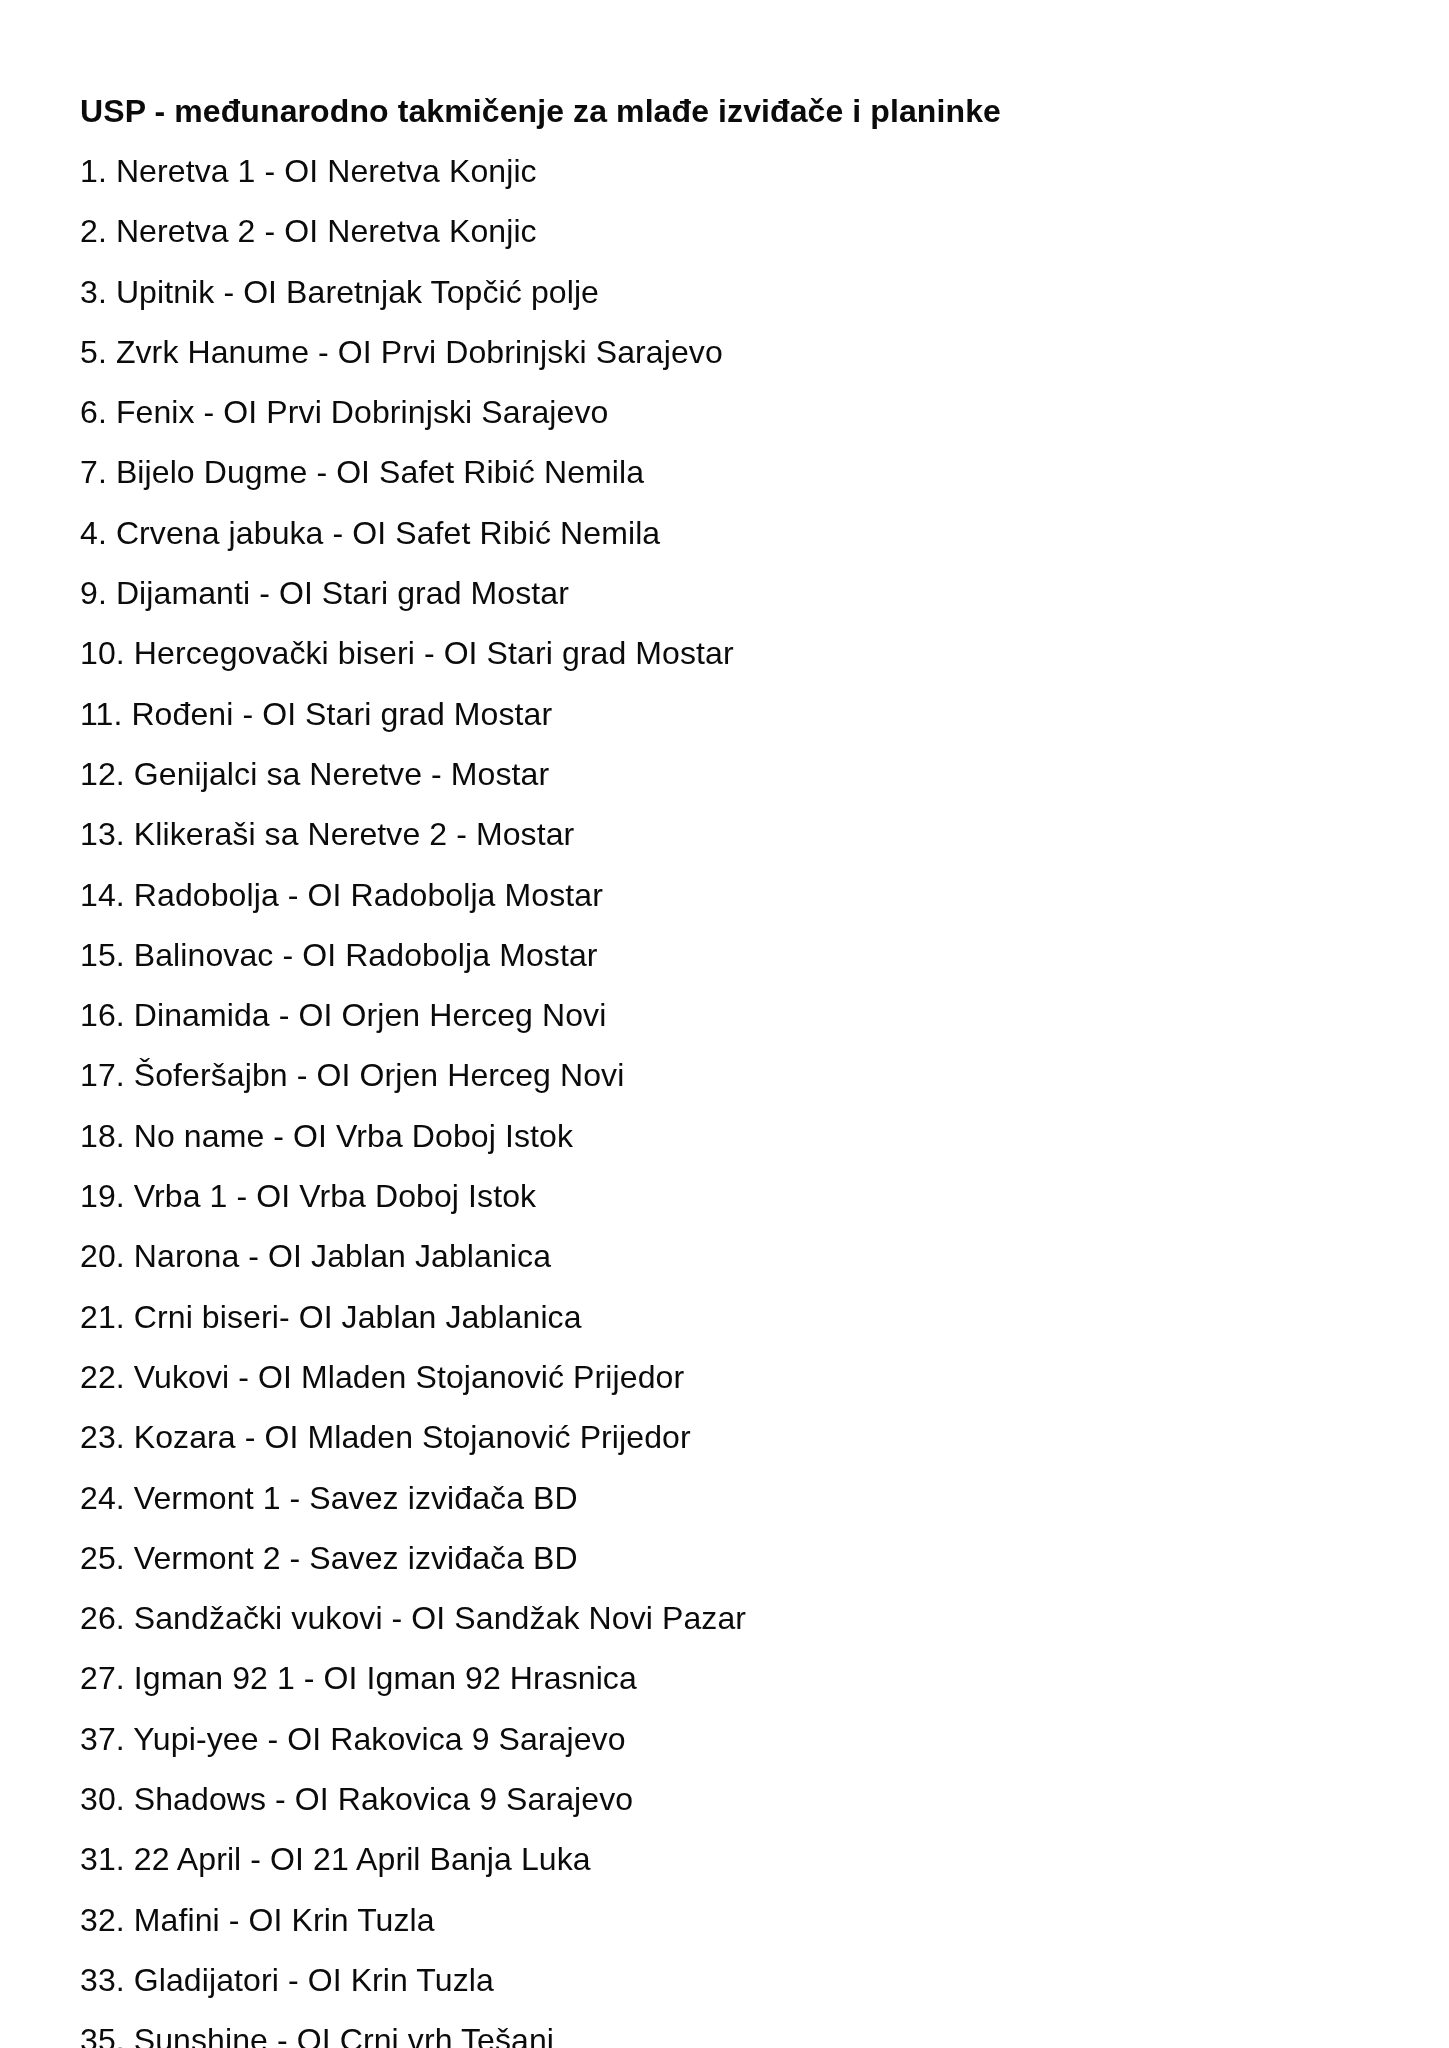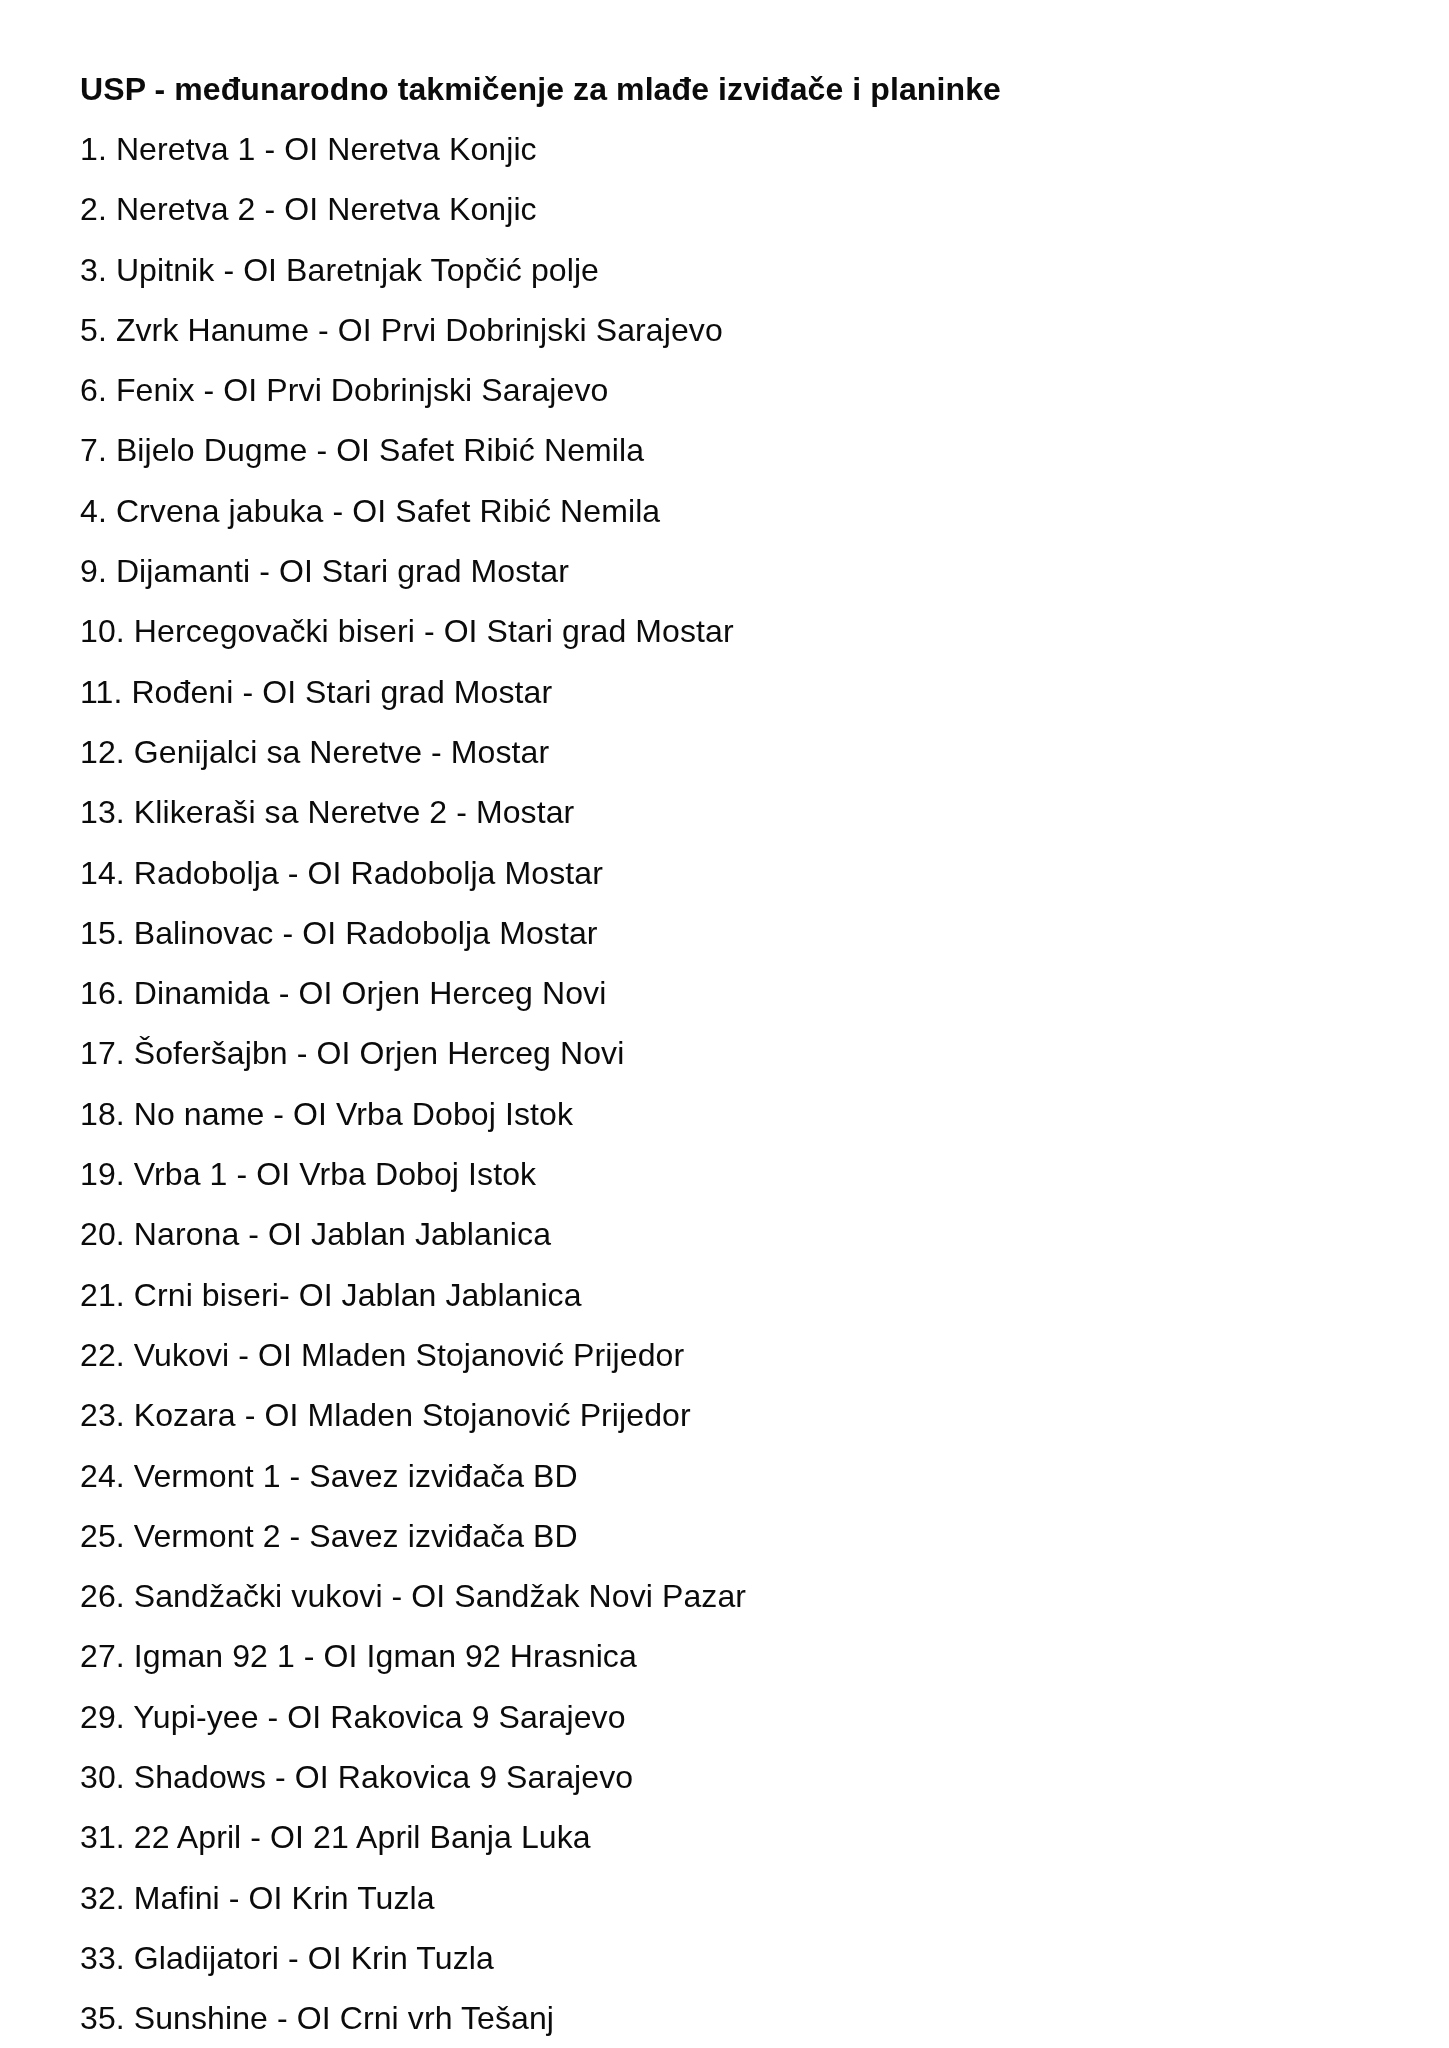--- a/index.html
+++ b/index.html
@@ -11,21 +11,21 @@
     width: 1449px;
     height: 2048px;
     font-family: "Liberation Sans", "DejaVu Sans", sans-serif;
     color: #0b0b0b;
     -webkit-font-smoothing: antialiased;
   }
   .page {
     box-sizing: border-box;
     width: 1449px;
     height: 2048px;
-    padding: 68px 80px 0 80px;
+    padding: 90px 80px 0 80px;
     background: #ffffff;
   }
   .title {
     font-size: 32px;
     font-weight: 700;
     line-height: 43px;
     letter-spacing: 0.1px;
     margin: 0;
   }
   .line {
@@ -62,21 +62,21 @@
       <div class="line">18. No name - OI Vrba Doboj Istok</div>
       <div class="line">19. Vrba 1 - OI Vrba Doboj Istok</div>
       <div class="line">20. Narona - OI Jablan Jablanica</div>
       <div class="line">21. Crni biseri- OI Jablan Jablanica</div>
       <div class="line">22. Vukovi - OI Mladen Stojanović Prijedor</div>
       <div class="line">23. Kozara - OI Mladen Stojanović Prijedor</div>
       <div class="line">24. Vermont 1 - Savez izviđača BD</div>
       <div class="line">25. Vermont 2 - Savez izviđača BD</div>
       <div class="line">26. Sandžački vukovi - OI Sandžak Novi Pazar</div>
       <div class="line">27. Igman 92 1 - OI Igman 92 Hrasnica</div>
-      <div class="line">29. Yupi-yee - OI Rakovica 9 Sarajevo</div>
+      <div class="line">37. Yupi-yee - OI Rakovica 9 Sarajevo</div>
       <div class="line">30. Shadows - OI Rakovica 9 Sarajevo</div>
       <div class="line">31. 22 April - OI 21 April Banja Luka</div>
       <div class="line">32. Mafini - OI Krin Tuzla</div>
       <div class="line">33. Gladijatori - OI Krin Tuzla</div>
       <div class="line">35. Sunshine - OI Crni vrh Tešanj</div>
       <div class="line">36. OI Visoko</div>
     </div>
 </div>
 
 </body></html>

